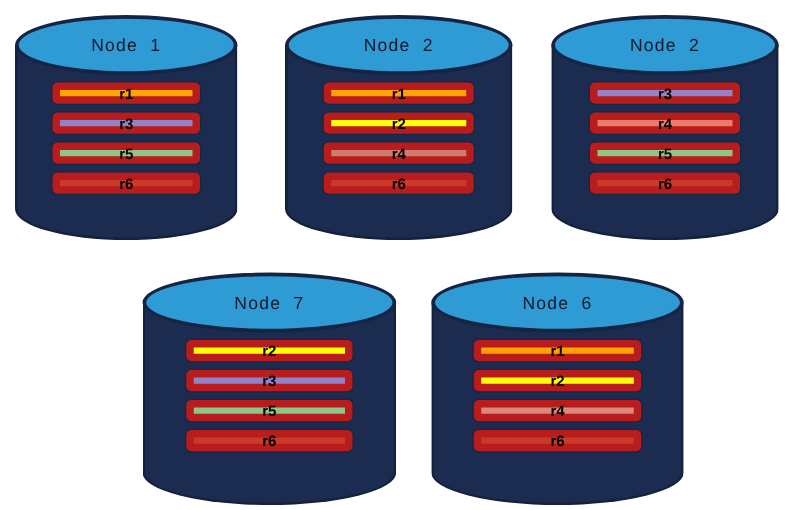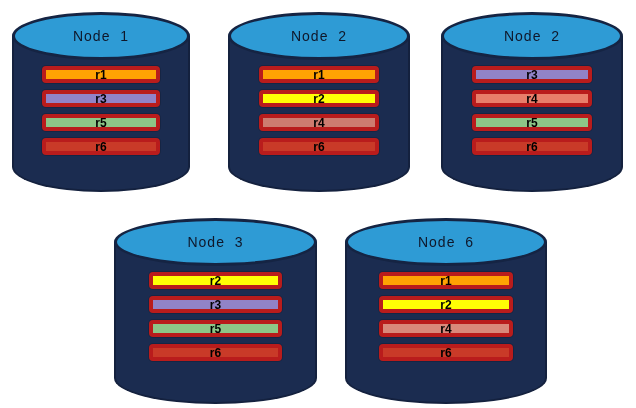--- a/index.html
+++ b/index.html
@@ -25,21 +25,21 @@
   }
   .cyl-title{
     color:#0f172a;font-size:14px;letter-spacing:1px;white-space:pre;
   }
   .bars{
     position:absolute;left:0;right:0;top:54px;
     display:flex;flex-direction:column;align-items:center;gap:7px;
   }
   .bar{
     width:66%;height:17px;border-radius:4px;
-    border:4px solid #b91c1c;box-sizing:border-box;
+    border:6px solid #b91c1c;box-sizing:border-box;
     display:flex;align-items:center;justify-content:center;
     box-shadow:0 0 0 1px rgba(0,0,0,0.15);
   }
   .bar-label{
     color:#000000;font-size:12px;font-weight:bold;line-height:1;
   }
   
   .n1{left:12px;top:12px;width:178px;height:180px;}
   .n2{left:228px;top:12px;width:182px;height:180px;}
   .n3{left:441px;top:12px;width:182px;height:180px;}
@@ -110,21 +110,21 @@
         </div>
       <div class="bar" style="background: rgb(201, 58, 40);">
           <span class="bar-label">r6</span>
         </div>
     </div>
   </div>
 
   <div class="cyl n4">
     <div class="cyl-body"></div>
     <div class="cyl-top">
-      <span class="cyl-title">Node  3</span>
+      <span class="cyl-title">Node  7</span>
     </div>
     <div class="bars">
       <div class="bar" style="background: rgb(255, 255, 5);">
           <span class="bar-label">r2</span>
         </div>
       <div class="bar" style="background: rgb(145, 131, 199);">
           <span class="bar-label">r3</span>
         </div>
       <div class="bar" style="background: rgb(141, 198, 135);">
           <span class="bar-label">r5</span>

